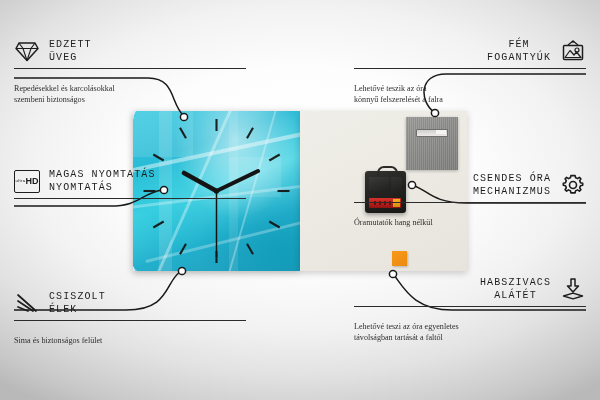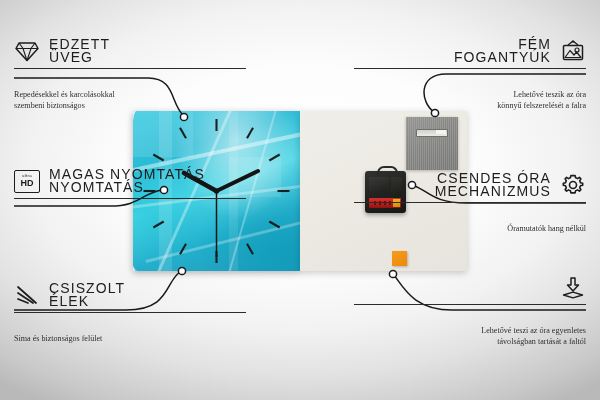--- a/index.html
+++ b/index.html
@@ -88,42 +88,42 @@
     box-shadow:1px 1px 2px rgba(0,0,0,.22);
   }
 
   
   #links{position:absolute;left:0;top:0;width:600px;height:400px;}
 
   
   .feat{position:absolute;width:232px;}
   .feat .head{display:flex;align-items:center;gap:9px;}
   .feat .title{
-    font-size:14px;letter-spacing:1.1px;color:#1d1d1d;line-height:13px;
-    font-family:Liberation Sans, sans-serif;
+    font-size:10px;letter-spacing:1.1px;color:#1d1d1d;line-height:13px;
+    font-family:Liberation Mono, monospace;
   }
   .feat .rule{height:1.4px;background:#2b2b2b;margin-top:4px;width:100%;}
   .feat .sub{
-    font-size:8.1px;color:#2e2e2e;line-height:10.5px;margin-top:21px;
+    font-size:8.1px;color:#2e2e2e;line-height:10.5px;margin-top:15px;
     font-family:"Liberation Serif", serif;
   }
   .feat.left .head{justify-content:flex-start;}
   .feat.left .title{text-align:left;}
   .feat.left .sub{text-align:left;}
   .feat.right .head{justify-content:flex-end;}
-  .feat.right .title{text-align:right;}
-  .feat.right .sub{text-align:right;}
+  .feat.right .title{text-align:center;}
+  .feat.right .sub{}
 
   .ico{width:26px;height:24px;flex:0 0 26px;display:flex;align-items:center;justify-content:center;}
   .ico svg{display:block;}
 
   
   .hdbox{
     width:25px;height:21px;border:1.4px solid #1d1d1d;border-radius:2px;
-    display:flex;flex-direction:column;align-items:center;justify-content:center;line-height:1;
+    display:flex;align-items:center;justify-content:center;line-height:1;
   }
   .hdbox .u{font-size:4.4px;letter-spacing:.3px;color:#1d1d1d;font-family:"Liberation Sans",sans-serif;}
   .hdbox .h{font-size:9px;font-weight:bold;color:#1d1d1d;font-family:"Liberation Sans",sans-serif;margin-top:.5px;}
 </style>
 </head>
 <body>
 
 <div id="stage">
 
   <div id="photo-left">
@@ -233,21 +233,21 @@
         </span>
       </span>
       <span class="title">
         <span>MAGAS NYOMTATÁS</span><br>
         <span>NYOMTATÁS</span>
       </span>
     </div>
     <div class="rule"></div>
   </div>
 
-  <div class="feat left" style="left:14px;top:282px;">
+  <div class="feat left" style="left:14px;top:290px;">
     <div class="head">
       <span class="ico">
         <svg width="24" height="22" viewBox="0 0 24 22">
           <path d="M3,3 L21,19 M3,9 L18,19 M3,15 L13,19" fill="none" stroke="#1d1d1d" stroke-width="1.7" stroke-linecap="round"></path>
         </svg>
       </span>
       <span class="title">
         <span>CSISZOLT</span><br>
         <span>ÉLEK</span>
       </span>
@@ -295,20 +295,24 @@
       </span>
     </div>
     <div class="rule"></div>
     <div class="sub">
       <span>Óramutatók hang nélkül</span>
     </div>
   </div>
 
   <div class="feat right" style="left:354px;top:276px;">
     <div class="head">
+      <span class="title">
+        <span>HABSZIVACS</span><br>
+        <span>ALÁTÉT</span>
+      </span>
       <span class="ico">
         <svg width="24" height="24" viewBox="0 0 24 24">
           <path d="M10,2 L14,2 L14,9 L17.5,9 L12,15 L6.5,9 L10,9 Z" fill="none" stroke="#1d1d1d" stroke-width="1.5" stroke-linejoin="round"></path>
           <path d="M12,16.2 L21.5,19 L12,21.8 L2.5,19 Z" fill="none" stroke="#1d1d1d" stroke-width="1.4" stroke-linejoin="round"></path>
         </svg>
       </span>
     </div>
     <div class="rule"></div>
     <div class="sub">
       <span>Lehetővé teszi az óra egyenletes</span><br>

